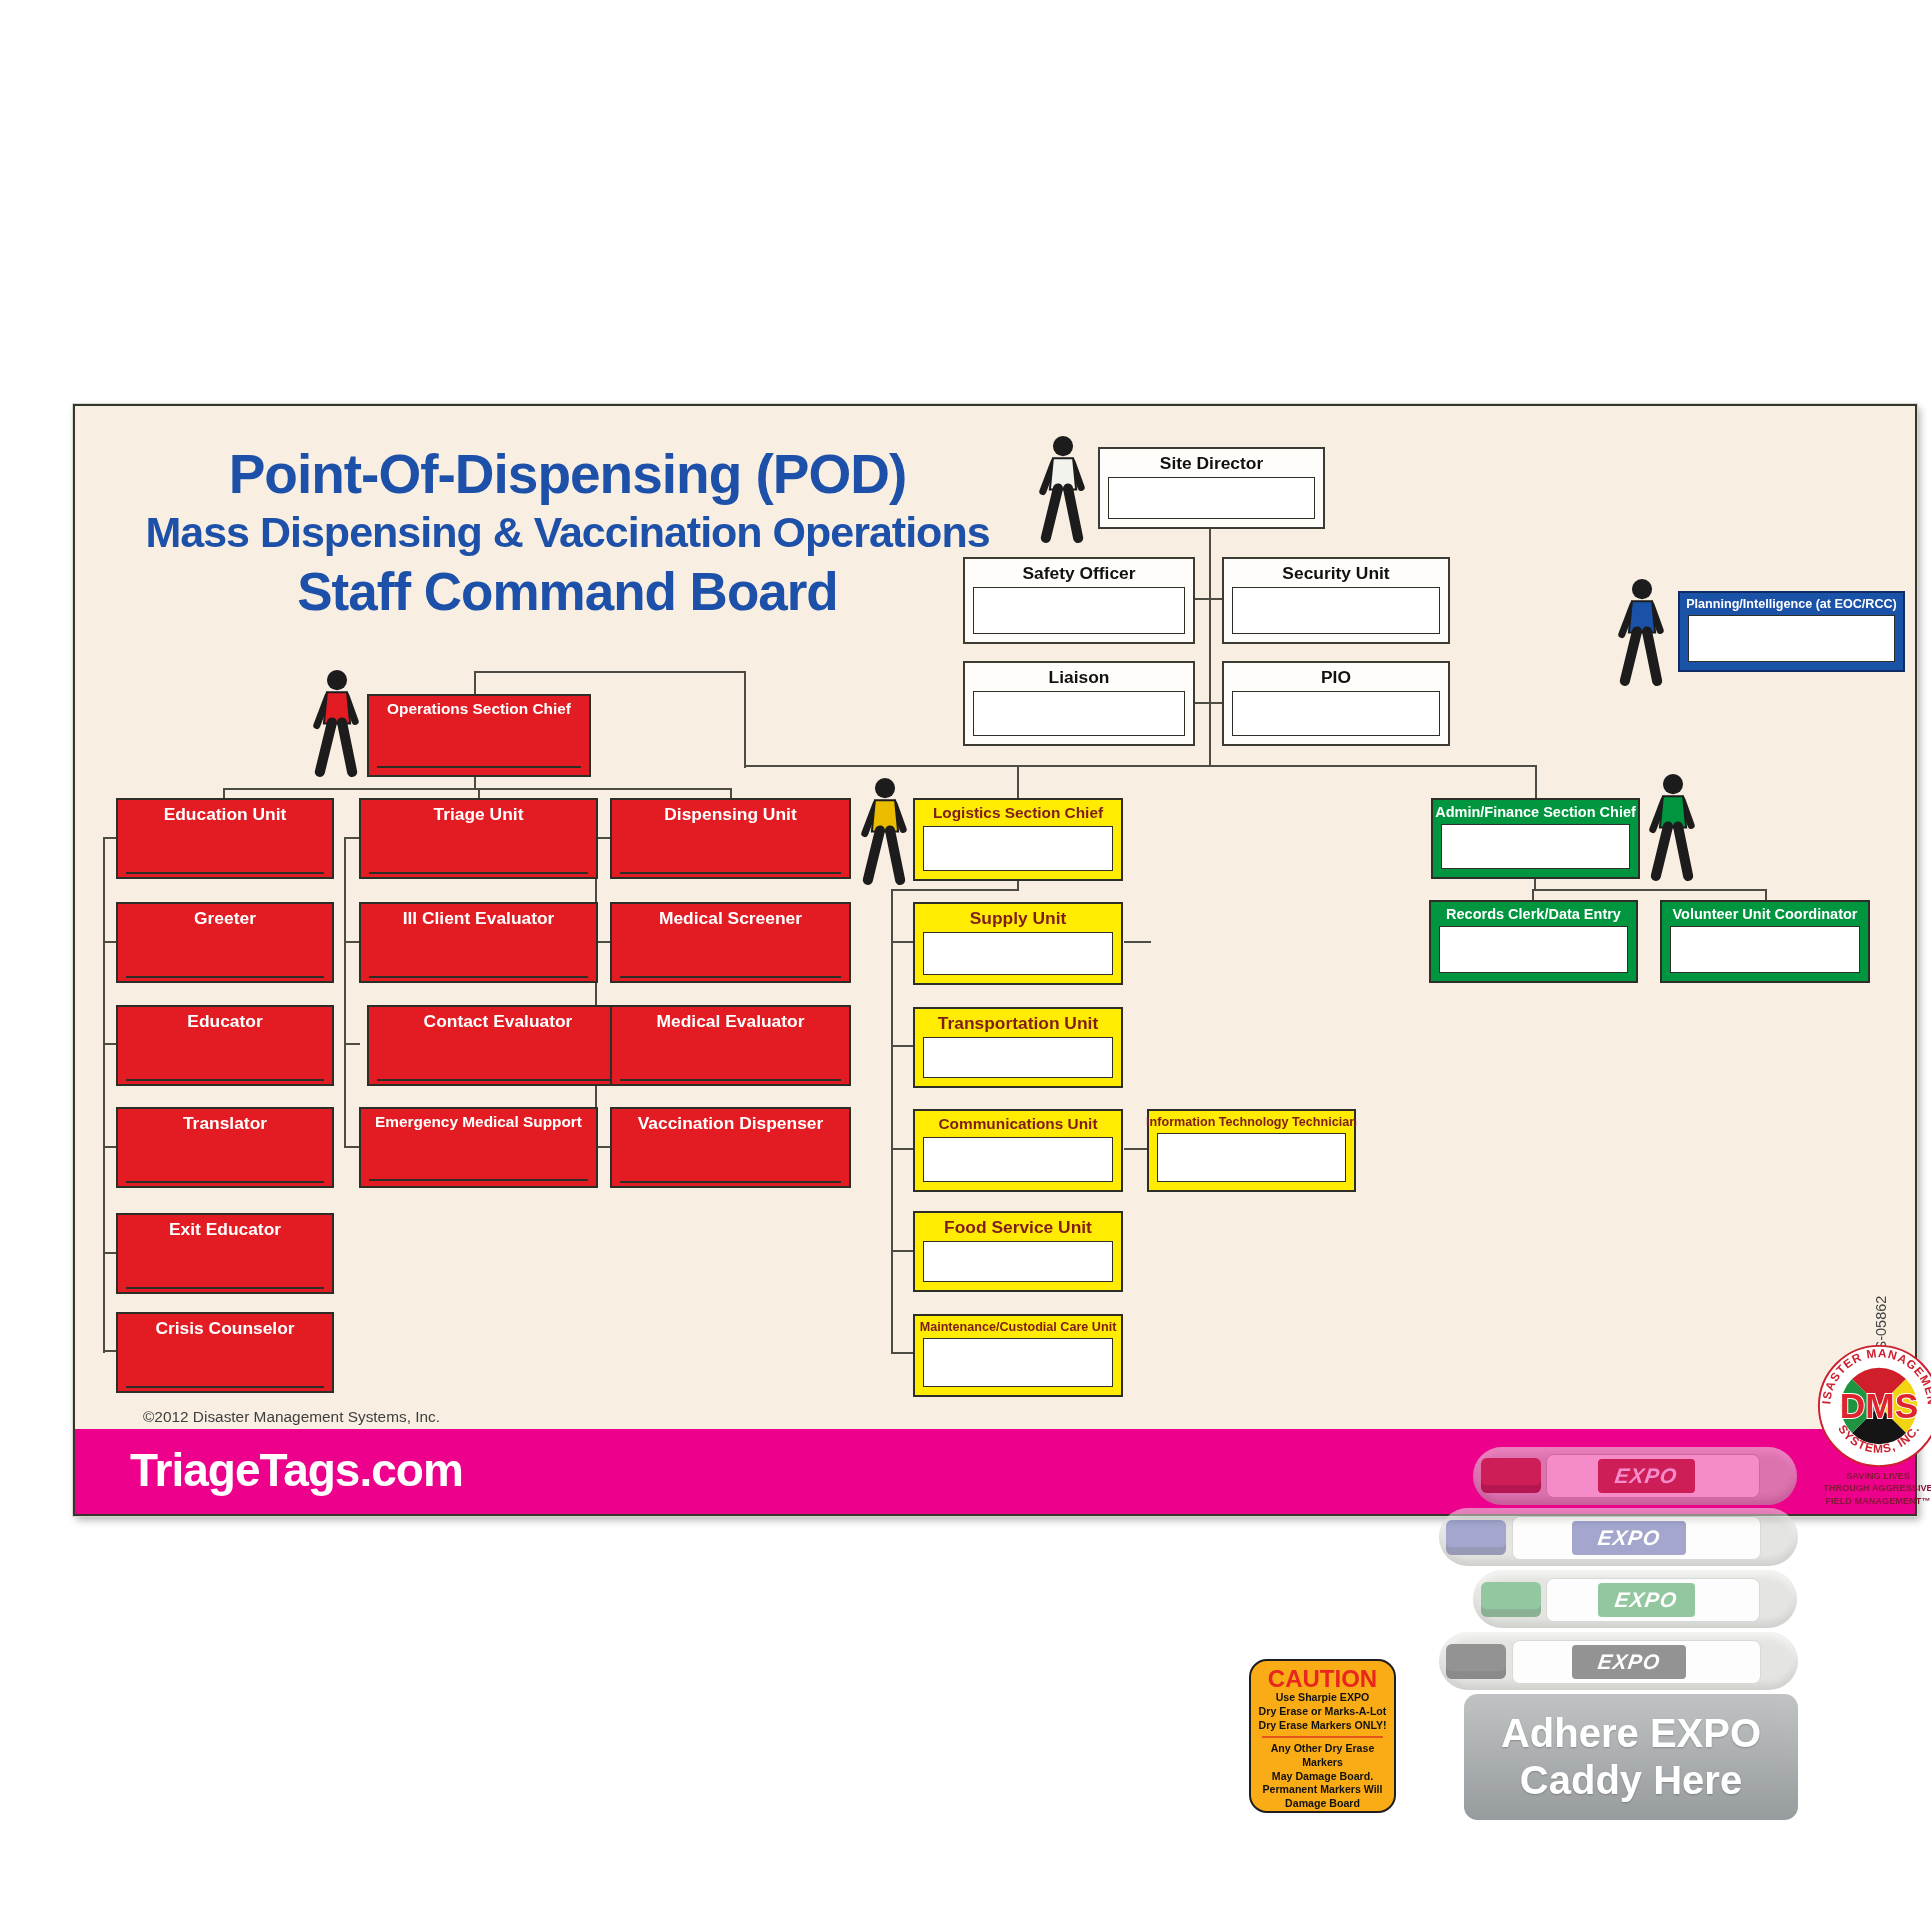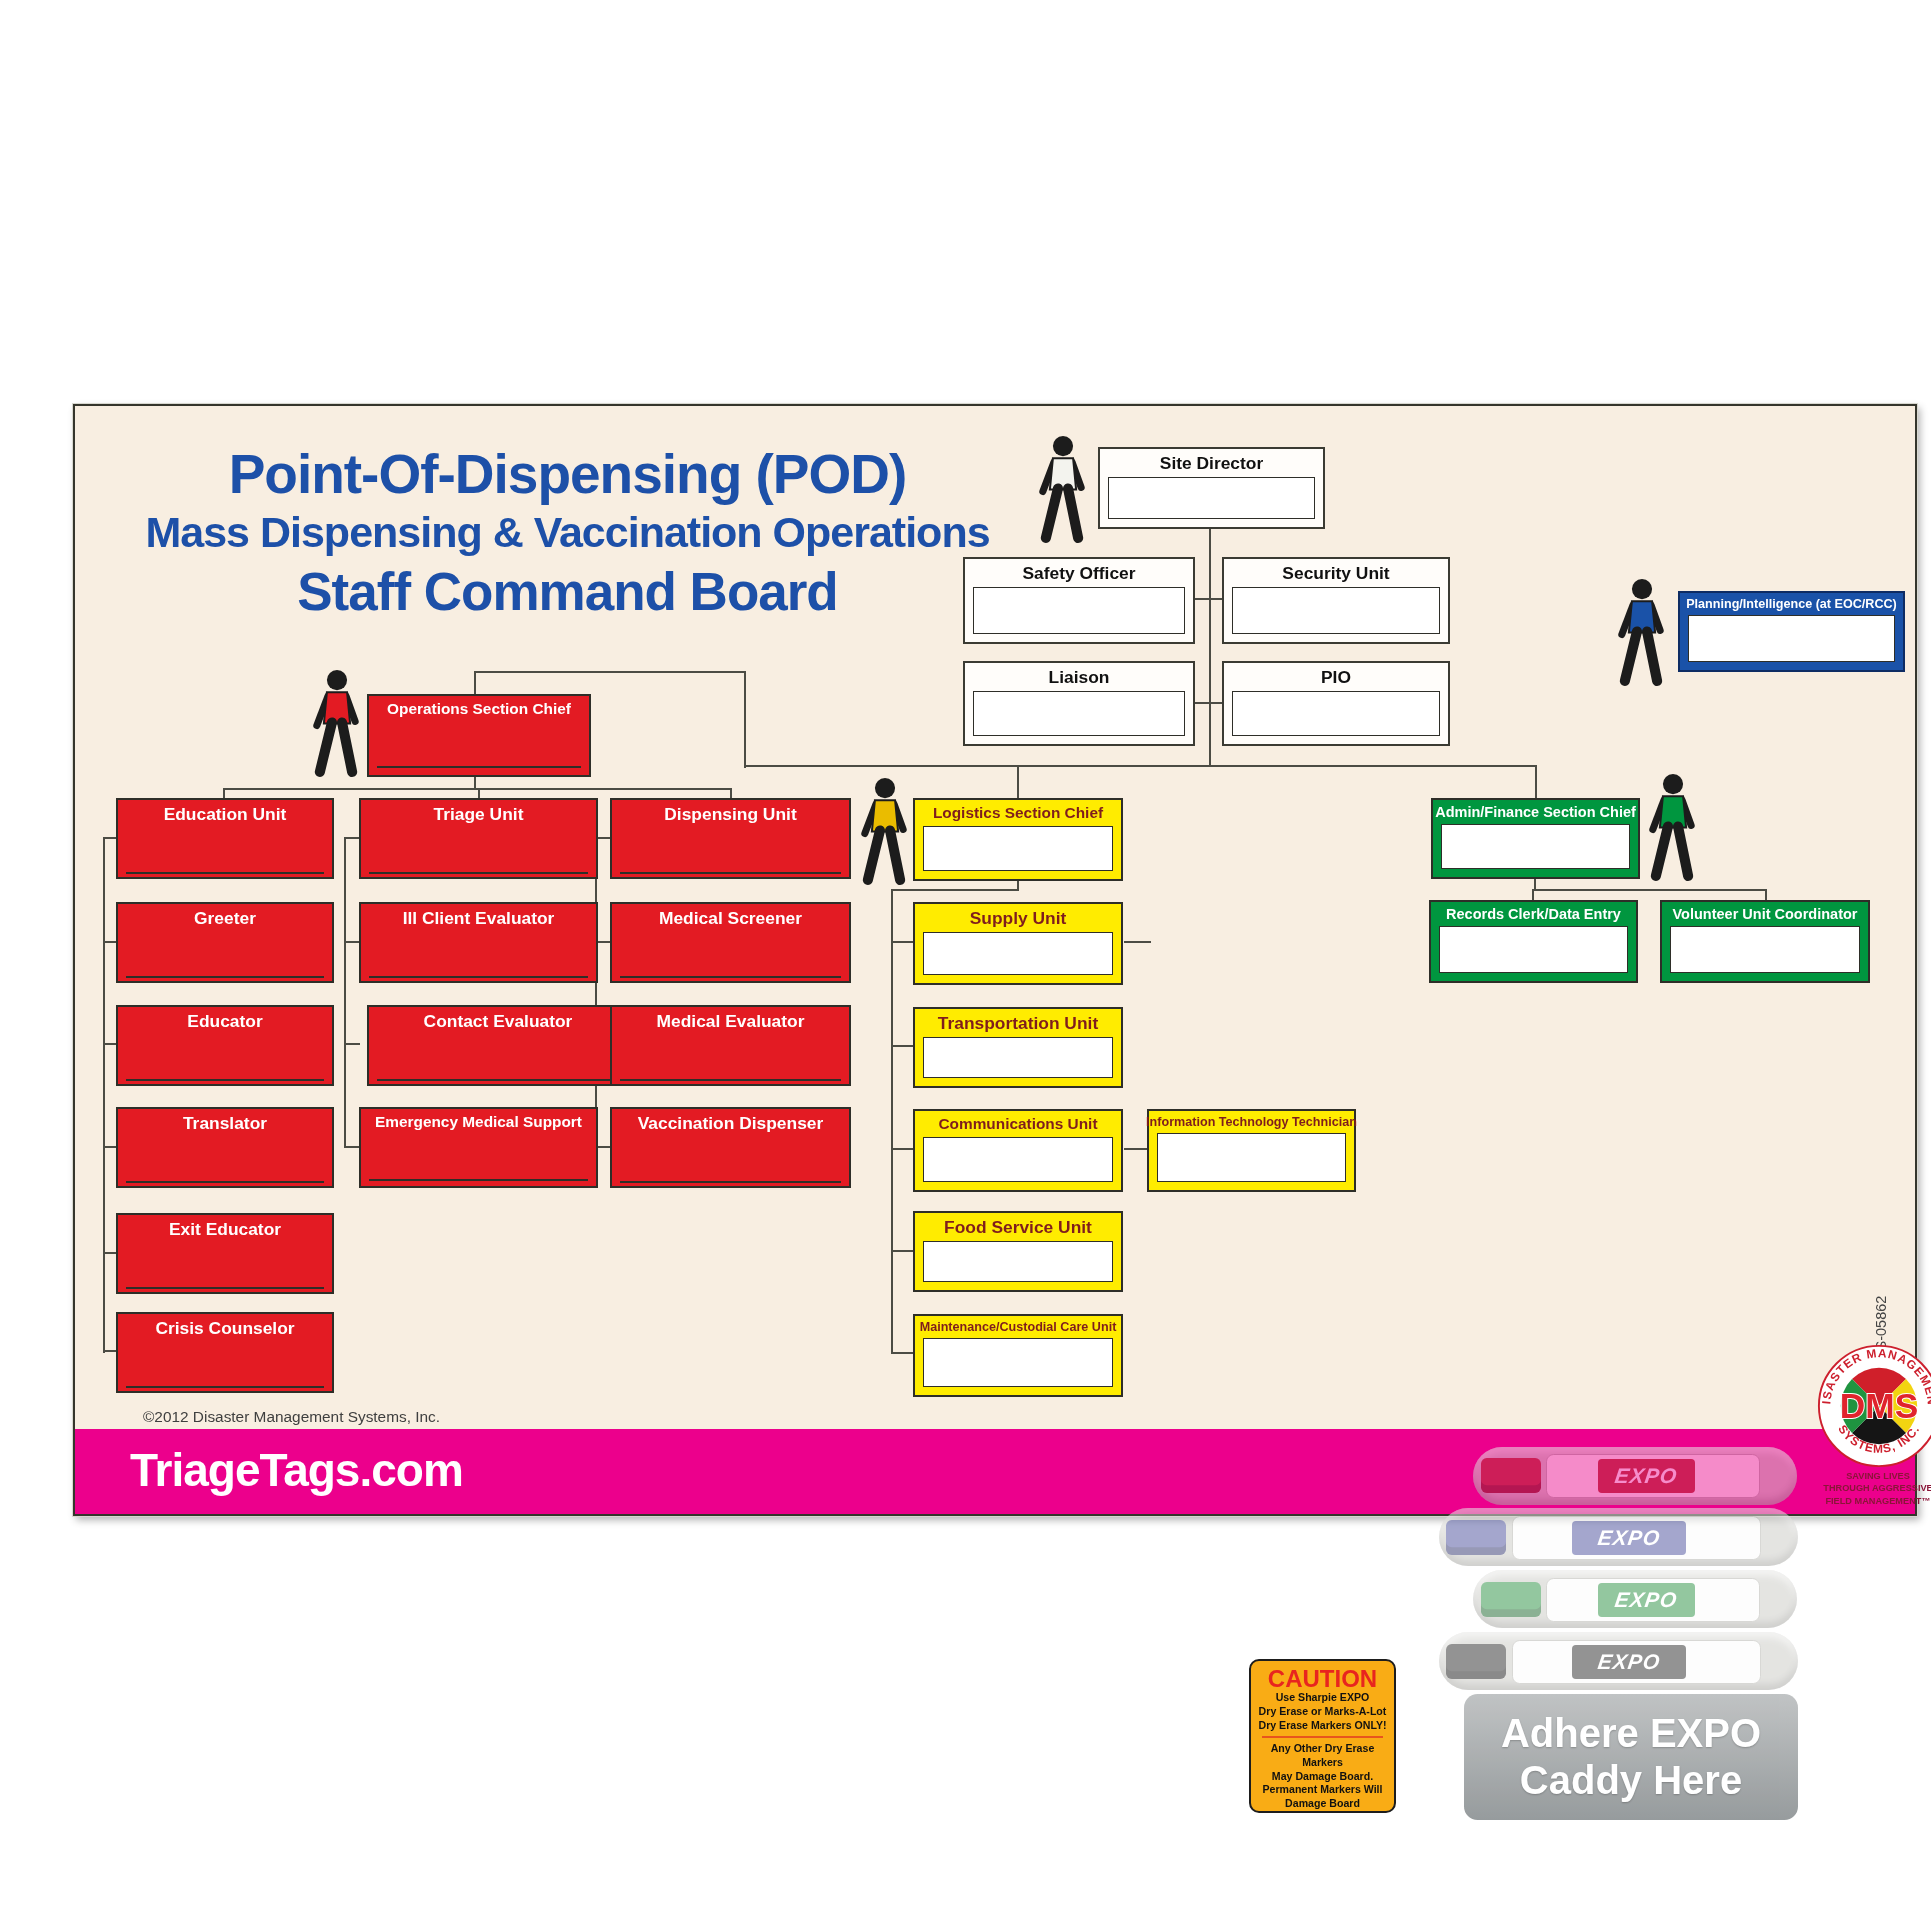--- a/index.html
+++ b/index.html
@@ -16,21 +16,21 @@
   .node .lbl.md{font-size:15.4px;}
   .node .lbl.sm{font-size:14.5px;}
   .node .lbl.xs{font-size:12.6px;}
   .node .field{width:100%;flex:1;background:#fff;border:1.9px solid #2e2e28;box-sizing:border-box;margin-top:1.9px;}
   .plain{background:#fffdfa;color:#111;border-color:#3b3b33;}
   .red{background:#e31b23;color:#fff;gap:44px;}
   .yellow{background:#ffec00;color:#7f1d1d;}
   .green{background:#00963f;color:#fff;}
   .blue{background:#1a52a8;color:#fff;border-color:#0e2c63;}
   .person{position:absolute;z-index:2;}
-  .caution{position:absolute;left:1174px;top:1253px;width:147px;height:154px;background:#f9ac15;border:2.9px solid #1d1d1d;border-radius:10px;text-align:center;padding:4.8px 2.9px;box-sizing:border-box;z-index:2;}
+  .caution{position:absolute;left:1174px;top:1253px;width:147px;height:154px;background:#f9ac15;border:2.9px solid #1d1d1d;border-radius:18px;text-align:center;padding:4.8px 2.9px;box-sizing:border-box;z-index:2;}
   .caution .ct{color:#e8251f;font-size:24px;font-weight:bold;line-height:1.05;}
   .caution .cl{font-size:10.6px;font-weight:bold;line-height:1.3;color:#111;}
   .caution .crule{border:none;border-top:2.9px solid #e8541d;margin:3.9px 7.7px;}
   .caddy-group{position:absolute;left:1356px;top:1029px;width:386px;height:396px;z-index:2;}
   .mrow{position:absolute;height:58px;opacity:.55;}
   .m-caddy{position:absolute;inset:0;background:#cfcfca;border-radius:29px;box-shadow:inset 0 -5.8px 7.7px rgba(0,0,0,.18), inset 0 5.8px 7.7px rgba(255,255,255,.6);}
   .m-cap{position:absolute;left:7.7px;top:11.6px;width:60px;height:35px;background:var(--mc);border-radius:5.8px;box-shadow:inset 0 -7.7px 0 rgba(0,0,0,.25);}
   .m-body{position:absolute;left:73px;top:7.7px;right:37px;height:42px;background:#fdfdfc;border:1px solid #b9b9b4;border-radius:7.7px;}
   .m-band{position:absolute;left:24%;right:30%;top:3.9px;bottom:3.9px;background:var(--mc);border-radius:3.9px;display:flex;align-items:center;justify-content:center;}
   .m-brand{color:#fff;font-style:italic;font-weight:bold;font-size:21px;transform:skewX(-8deg);letter-spacing:1px;}

